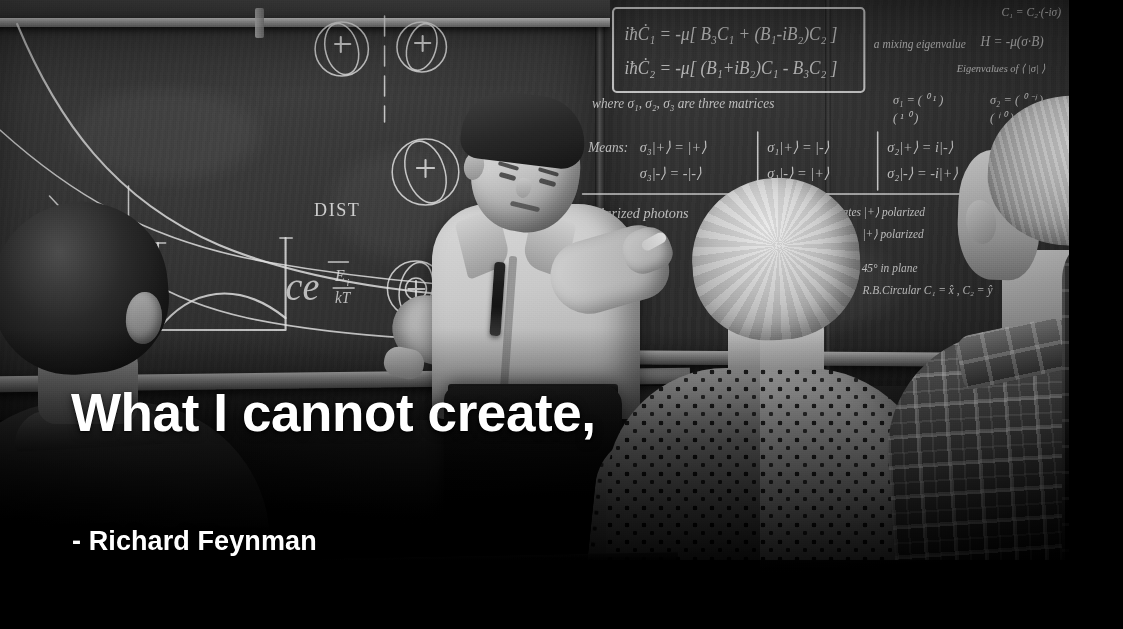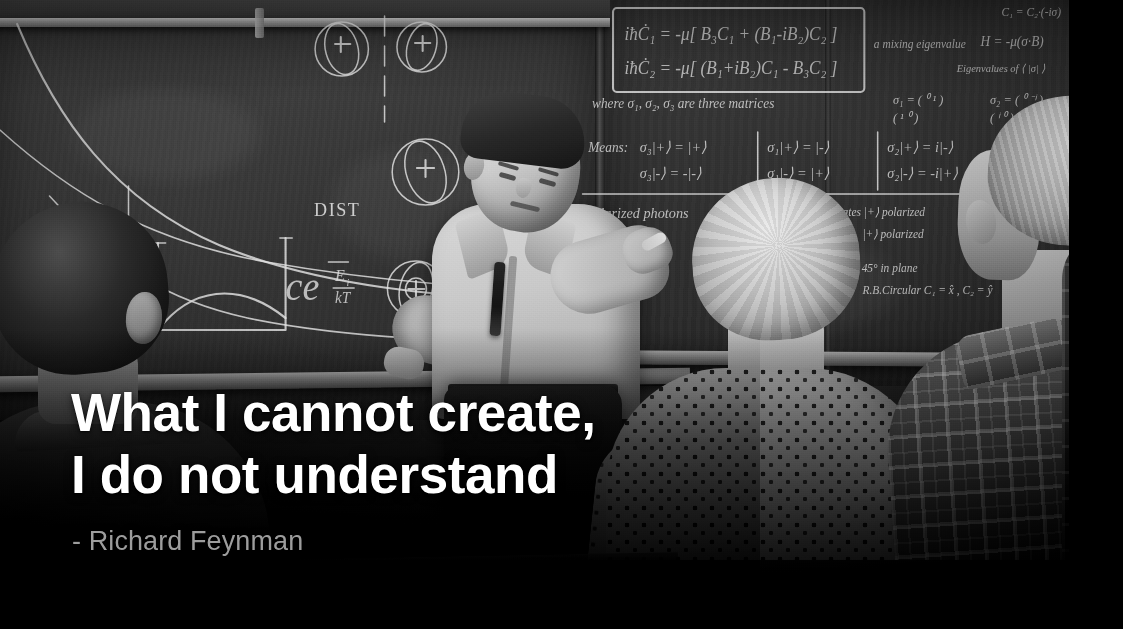--- a/index.html
+++ b/index.html
@@ -346,21 +346,21 @@
 
   
   .quote-block { position:absolute; left:71px; top:382px; width:820px; }
   .quote-line {
     color:#fff; font-weight:700; font-size:53px; line-height:62px;
     letter-spacing:-.4px; white-space:nowrap;
     text-shadow:0 2px 10px rgba(0,0,0,.55), 0 1px 2px rgba(0,0,0,.5);
   }
   .attrib {
     position:absolute; left:72px; top:524px;
-    color:#22c55e; font-weight:400; font-size:27px; line-height:34px;
+    color:#ffffff; font-weight:700; font-size:27px; line-height:34px;
     letter-spacing:.1px; white-space:nowrap;
     text-shadow:0 2px 8px rgba(0,0,0,.6), 0 1px 2px rgba(0,0,0,.5);
   }
 </style>
 </head>
 <body>
 
 <div id="stage">
 
   <div class="photo">
@@ -525,18 +525,17 @@
     <div class="desk-edge"></div>
     <div class="desk"></div>
 
     <div class="grain"></div>
     <div class="textscrim"></div>
     <div class="vignette"></div>
   </div>
 
   <div class="quote-block">
     <div class="quote-line">What I cannot create,</div>
-    <div class="quote-line">I do not understand</div>
   </div>
 
   <div class="attrib">- Richard Feynman</div>
 
 </div>
 
 </body></html>

